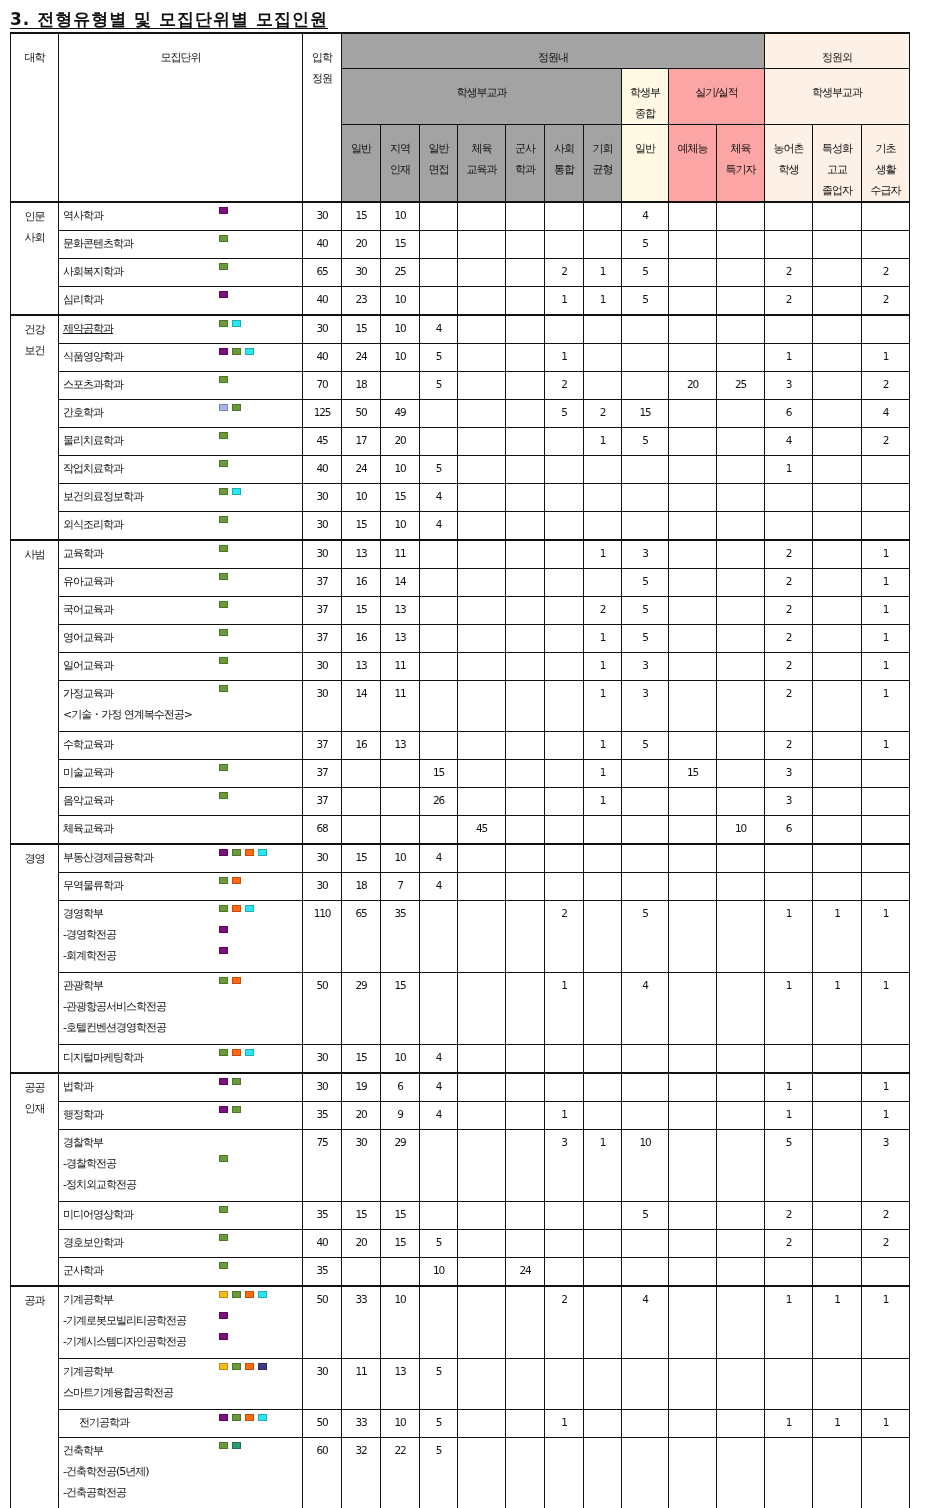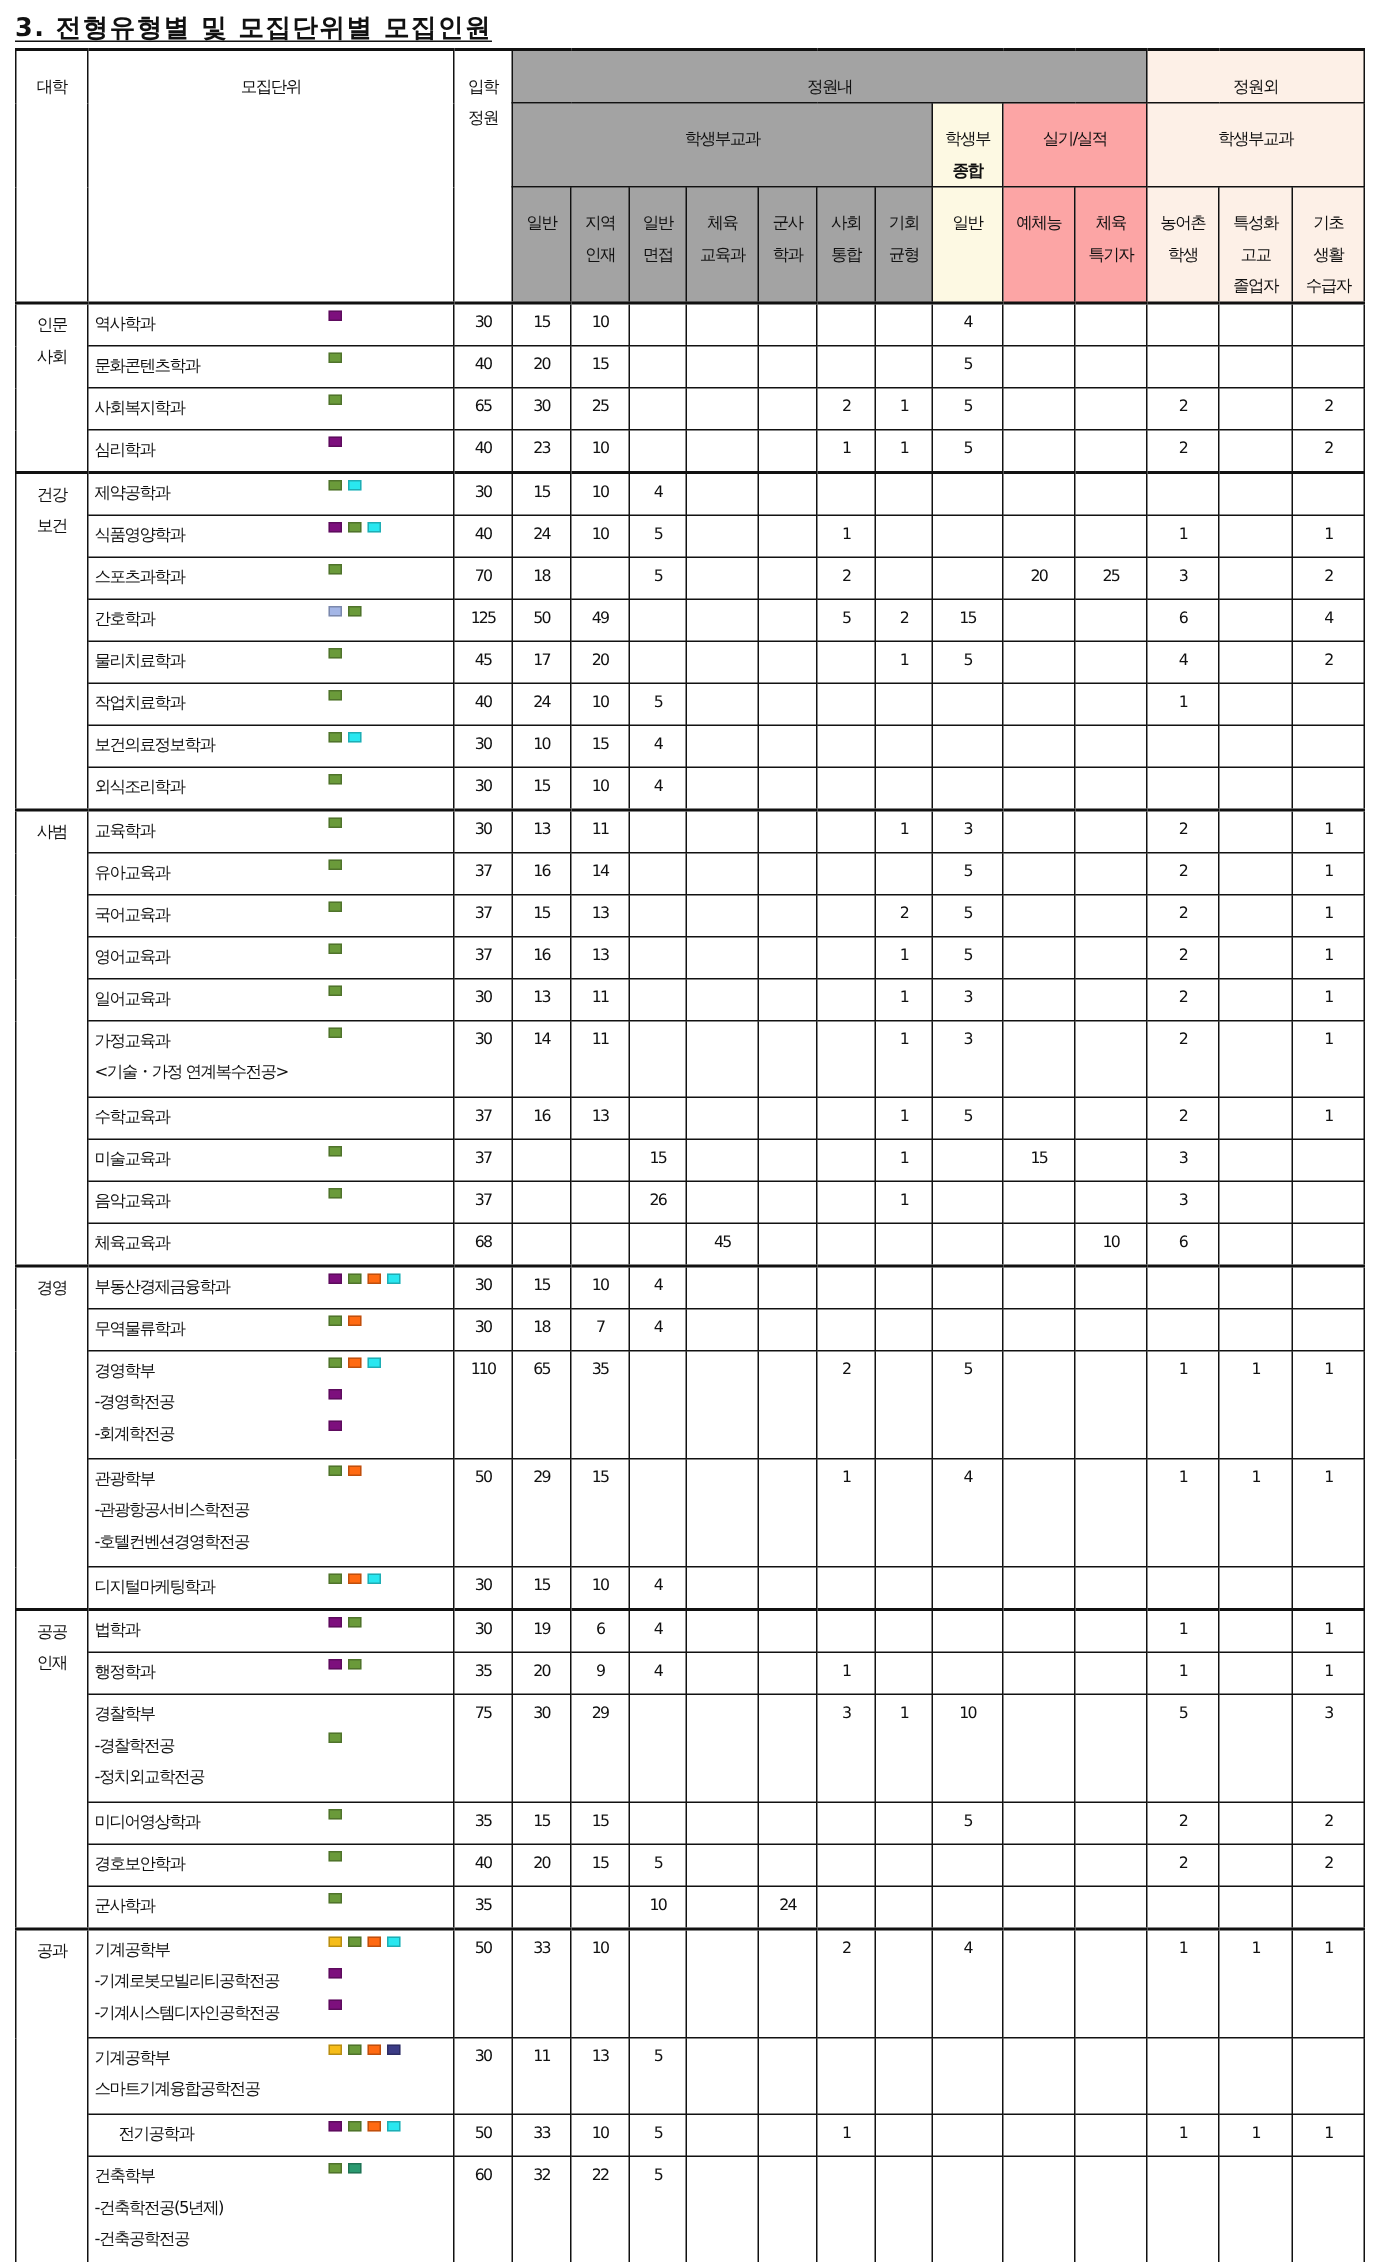--- a/index.html
+++ b/index.html
@@ -60,21 +60,21 @@
           <span style="display: block;">입학</span>
           <span style="display: block;">정원</span>
         </th>
       <th colspan="10" class="bg-in">정원내</th>
       <th colspan="3" class="bg-out">정원외</th>
     </tr>
     <tr style="height:46px">
       <th colspan="7" class="bg-in">학생부교과</th>
       <th class="bg-comp" id="h-comp">
           <span style="display: block;">학생부</span>
-          <span style="display: block; font-weight: bold;">종합</span>
+          <span style="display: block;">종합</span>
         </th>
       <th colspan="2" class="bg-prac">실기/실적</th>
       <th colspan="3" class="bg-out">학생부교과</th>
     </tr>
     <tr style="height:69px" id="h-cols">
         <th class="bg-in">
           <span style="display: block;">일반</span>
         </th>
         <th class="bg-in">
           <span style="display: block;">지역</span>
@@ -217,21 +217,21 @@
         <td class="num"></td>
         <td class="num">2</td>
         <td class="num"></td>
         <td class="num">2</td>
       </tr>
       <tr class="group-start">
         <td class="college" rowspan="8">
           <span style="display: block;">건강</span>
           <span style="display: block;">보건</span>
         </td>
-        <td class="unit" style="height: 25px;">
+        <td class="unit" style="height: 25px; text-decoration: underline;">
           <span class="unit-name">제약공학과</span>
           <div class="marks">
             <span class="markrow"><span class="mk" style="background: rgb(106, 154, 58);"></span><span class="mk" style="background: rgb(41, 231, 240);"></span></span>
           </div>
         </td>
         <td class="num">30</td>
         <td class="num">15</td>
         <td class="num">10</td>
         <td class="num">4</td>
         <td class="num"></td>

